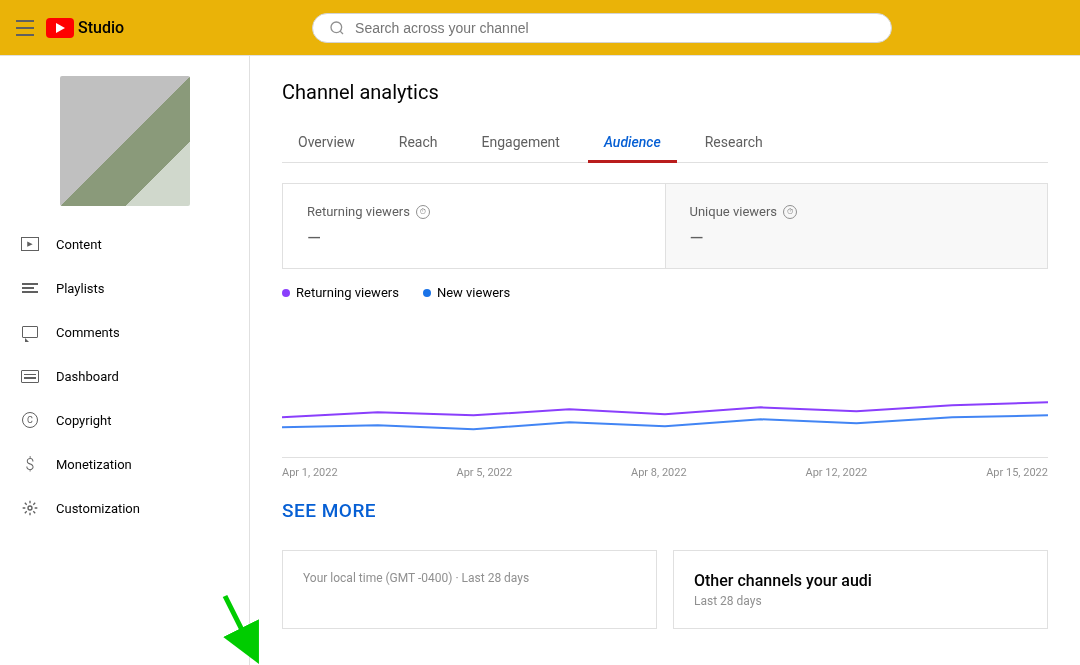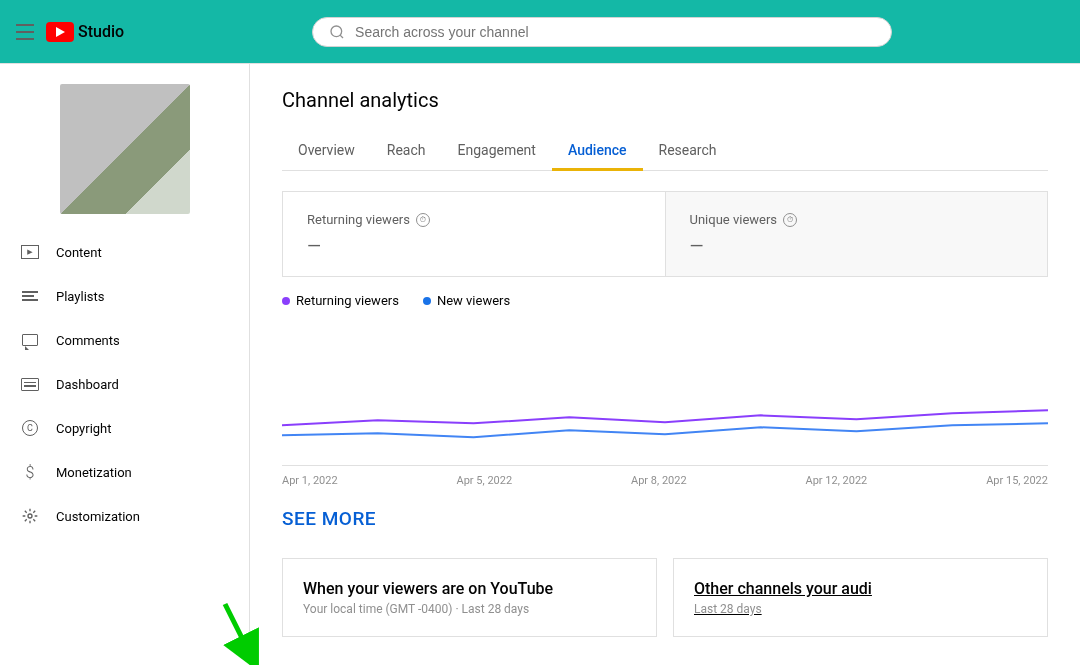--- a/index.html
+++ b/index.html
@@ -1,21 +1,21 @@
 <!DOCTYPE html>
 <html><head>
   <meta charset="utf-8">
   <style>
     * { margin: 0; padding: 0; box-sizing: border-box; }
     body { font-family: 'Roboto', Arial, sans-serif; background: #fff; width: 1080px; height: 665px; overflow: hidden; display: flex; flex-direction: column; }
 
     
     .header {
-      display: flex; align-items: center; padding: 0 16px; height: 64px;
-      border-bottom: 1px solid #e0e0e0; background: #14b8a6; flex-shrink: 0;
+      display: flex; align-items: center; padding: 0 16px; height: 56px;
+      border-bottom: 1px solid #e0e0e0; background: #eab308; flex-shrink: 0;
       gap: 16px; position: relative; z-index: 10; justify-content: center;
     }
     .header-left { display: flex; align-items: center; gap: 12px; }
     .hamburger { display: flex; flex-direction: column; gap: 5px; cursor: pointer; }
     .hamburger span { width: 18px; height: 2px; background: #606060; display: block; }
     .logo { display: flex; align-items: center; gap: 4px; }
     .yt-icon { width: 28px; height: 20px; background: #ff0000; border-radius: 4px; display: flex; align-items: center; justify-content: center; }
     .yt-icon::after { content: ''; border-left: 9px solid white; border-top: 5px solid transparent; border-bottom: 5px solid transparent; }
     .studio-text { font-size: 16px; font-weight: 500; color: #030303; }
     .search-bar {
@@ -48,26 +48,26 @@
     }
     .nav-item.active { background: #f2f2f2; color: #ff0000; font-weight: 500; border: 2px solid #00c800; }
     .nav-icon { width: 20px; height: 20px; display: flex; align-items: center; justify-content: center; flex-shrink: 0; }
     .nav-label { font-size: 13px; }
 
     
     .main-content { flex: 1; overflow-y: auto; padding: 24px 32px; background: #fff; }
     .page-title { font-size: 20px; font-weight: 400; color: #030303; margin-bottom: 20px; }
 
     
-    .tabs { display: flex; gap: 0; border-bottom: 1px solid #e0e0e0; margin-bottom: 0; }
+    .tabs { display: flex; gap: 12px; border-bottom: 1px solid #e0e0e0; margin-bottom: 0; }
     .tab {
       padding: 10px 16px; font-size: 14px; color: #606060; cursor: pointer;
       border-bottom: 3px solid transparent; margin-bottom: -1px;
     }
-    .tab.active { color: #065fd4; border-bottom: 3px solid #eab308; font-weight: 500; }
+    .tab.active { color: #065fd4; border-bottom: 3px solid #b91c1c; font-weight: 500; font-style: italic; }
 
     
     .metrics-row { display: flex; border: 1px solid #e0e0e0; margin-top: 20px; }
     .metric-card { flex: 1; padding: 20px 24px; border-right: 1px solid #e0e0e0; }
     .metric-card:last-child { border-right: none; }
     .metric-title { font-size: 13px; color: #606060; display: flex; align-items: center; gap: 6px; margin-bottom: 8px; }
     .metric-clock { width: 14px; height: 14px; border: 1.5px solid #909090; border-radius: 50%; display: inline-flex; align-items: center; justify-content: center; font-size: 8px; }
     .metric-value { font-size: 22px; color: #030303; }
     .metric-dash { font-size: 18px; color: #606060; }
 
@@ -83,21 +83,21 @@
 
     
     .x-axis { display: flex; justify-content: space-between; padding: 8px 0; font-size: 11px; color: #909090; }
 
     
     .see-more { font-size: 19px; color: #065fd4; font-weight: 500; cursor: pointer; padding: 12px 0; letter-spacing: 0.5px; }
 
     
     .bottom-cards { display: flex; gap: 0; margin-top: 16px; }
     .bottom-card { flex: 1; border: 1px solid #e0e0e0; padding: 20px; margin-right: 16px; }
-    .bottom-card:last-child { margin-right: 0; text-decoration: underline; }
+    .bottom-card:last-child { margin-right: 0; }
     .bottom-card-title { font-size: 16px; font-weight: 500; color: #030303; margin-bottom: 4px; }
     .bottom-card-sub { font-size: 12px; color: #909090; }
 
     .analytics-bar-icon {
       display: flex; gap: 2px; align-items: flex-end; height: 16px;
     }
     .analytics-bar-icon span { width: 3px; background: #ff0000; display: block; }
 
     .content-icon {
       width: 18px; height: 14px; border: 1.5px solid #606060;
@@ -287,21 +287,20 @@
       <span>Apr 5, 2022</span>
       <span>Apr 8, 2022</span>
       <span>Apr 12, 2022</span>
       <span>Apr 15, 2022</span>
     </div>
 
     <div class="see-more">SEE MORE</div>
 
     <div class="bottom-cards">
       <div class="bottom-card">
-        <div class="bottom-card-title">When your viewers are on YouTube</div>
         <div class="bottom-card-sub">Your local time (GMT -0400) · Last 28 days</div>
       </div>
       <div class="bottom-card">
         <div class="bottom-card-title">Other channels your audi</div>
         <div class="bottom-card-sub">Last 28 days</div>
       </div>
     </div>
   </div>
 
   <svg style="position:absolute; left:195px; top:530px; width:80px; height:80px; z-index:100; pointer-events:none;" viewBox="0 0 80 80">

